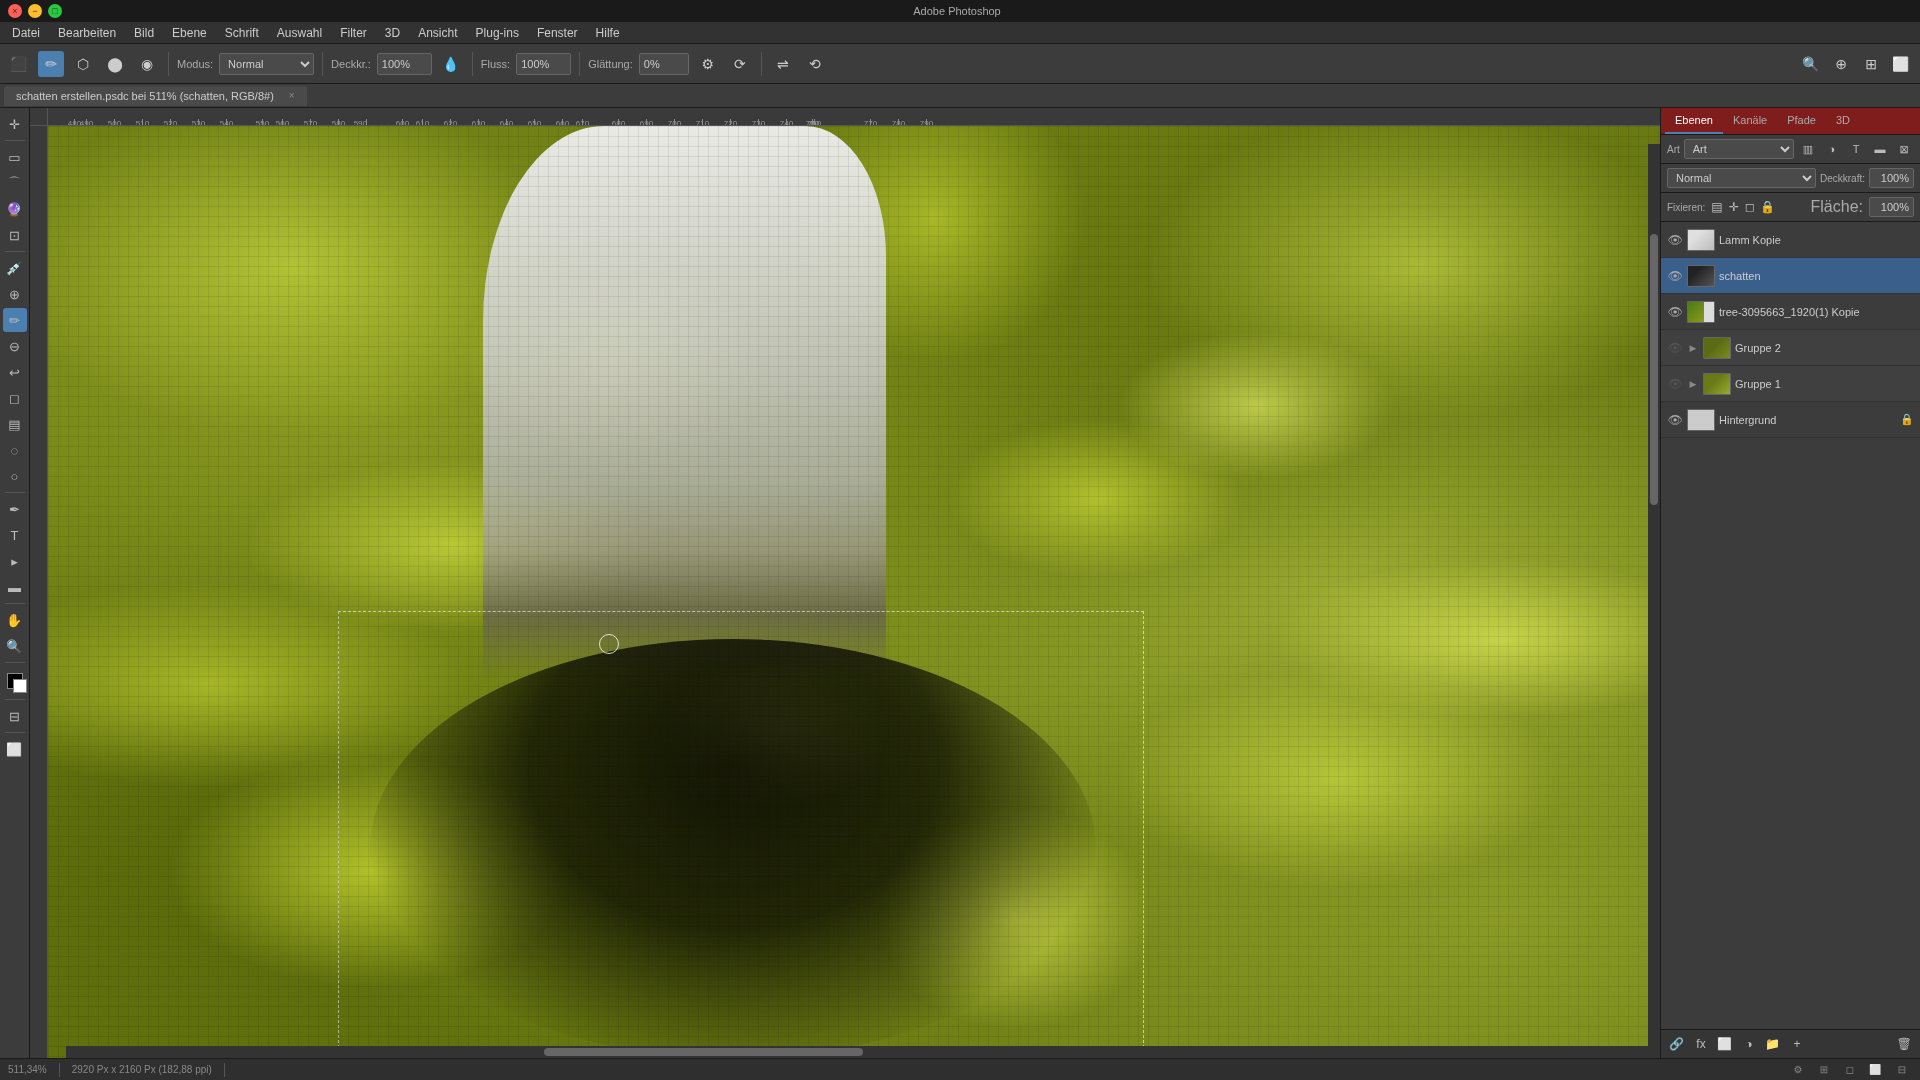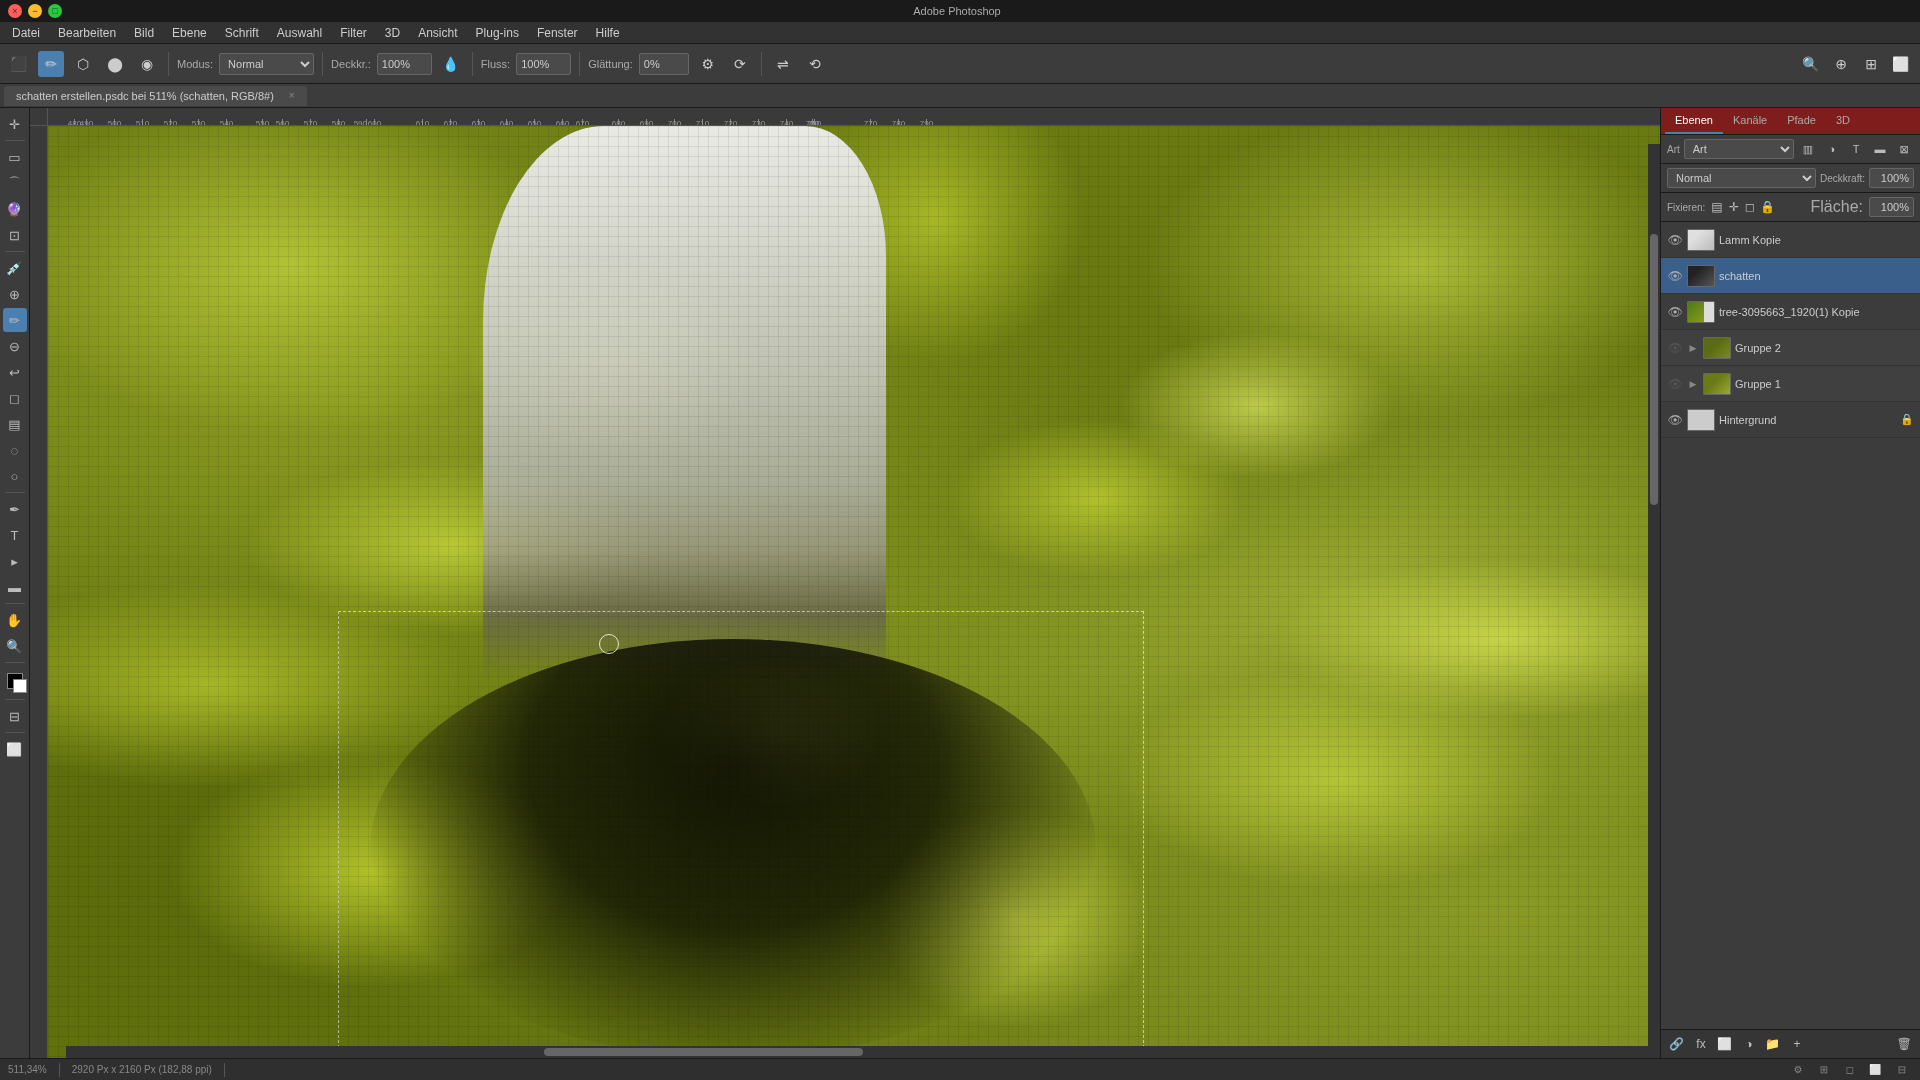--- a/index.html
+++ b/index.html
@@ -395,21 +395,21 @@
           <div class="ruler-tick-line"></div>
         </div>
       <div class="ruler-tick" style="left:290px;">
           <span class="ruler-num">580</span>
           <div class="ruler-tick-line"></div>
         </div>
       <div class="ruler-tick" style="left:318px;align-items:flex-end;">
           <span class="ruler-num">590</span>
           <div class="ruler-tick-line"></div>
         </div>
-      <div class="ruler-tick" style="left:326px;">
+      <div class="ruler-tick" style="left:354px;">
           <span class="ruler-num">600</span>
           <div class="ruler-tick-line"></div>
         </div>
       <div class="ruler-tick" style="left:374px;">
           <span class="ruler-num">610</span>
           <div class="ruler-tick-line"></div>
         </div>
       <div class="ruler-tick" style="left:402px;">
           <span class="ruler-num">620</span>
           <div class="ruler-tick-line"></div>

